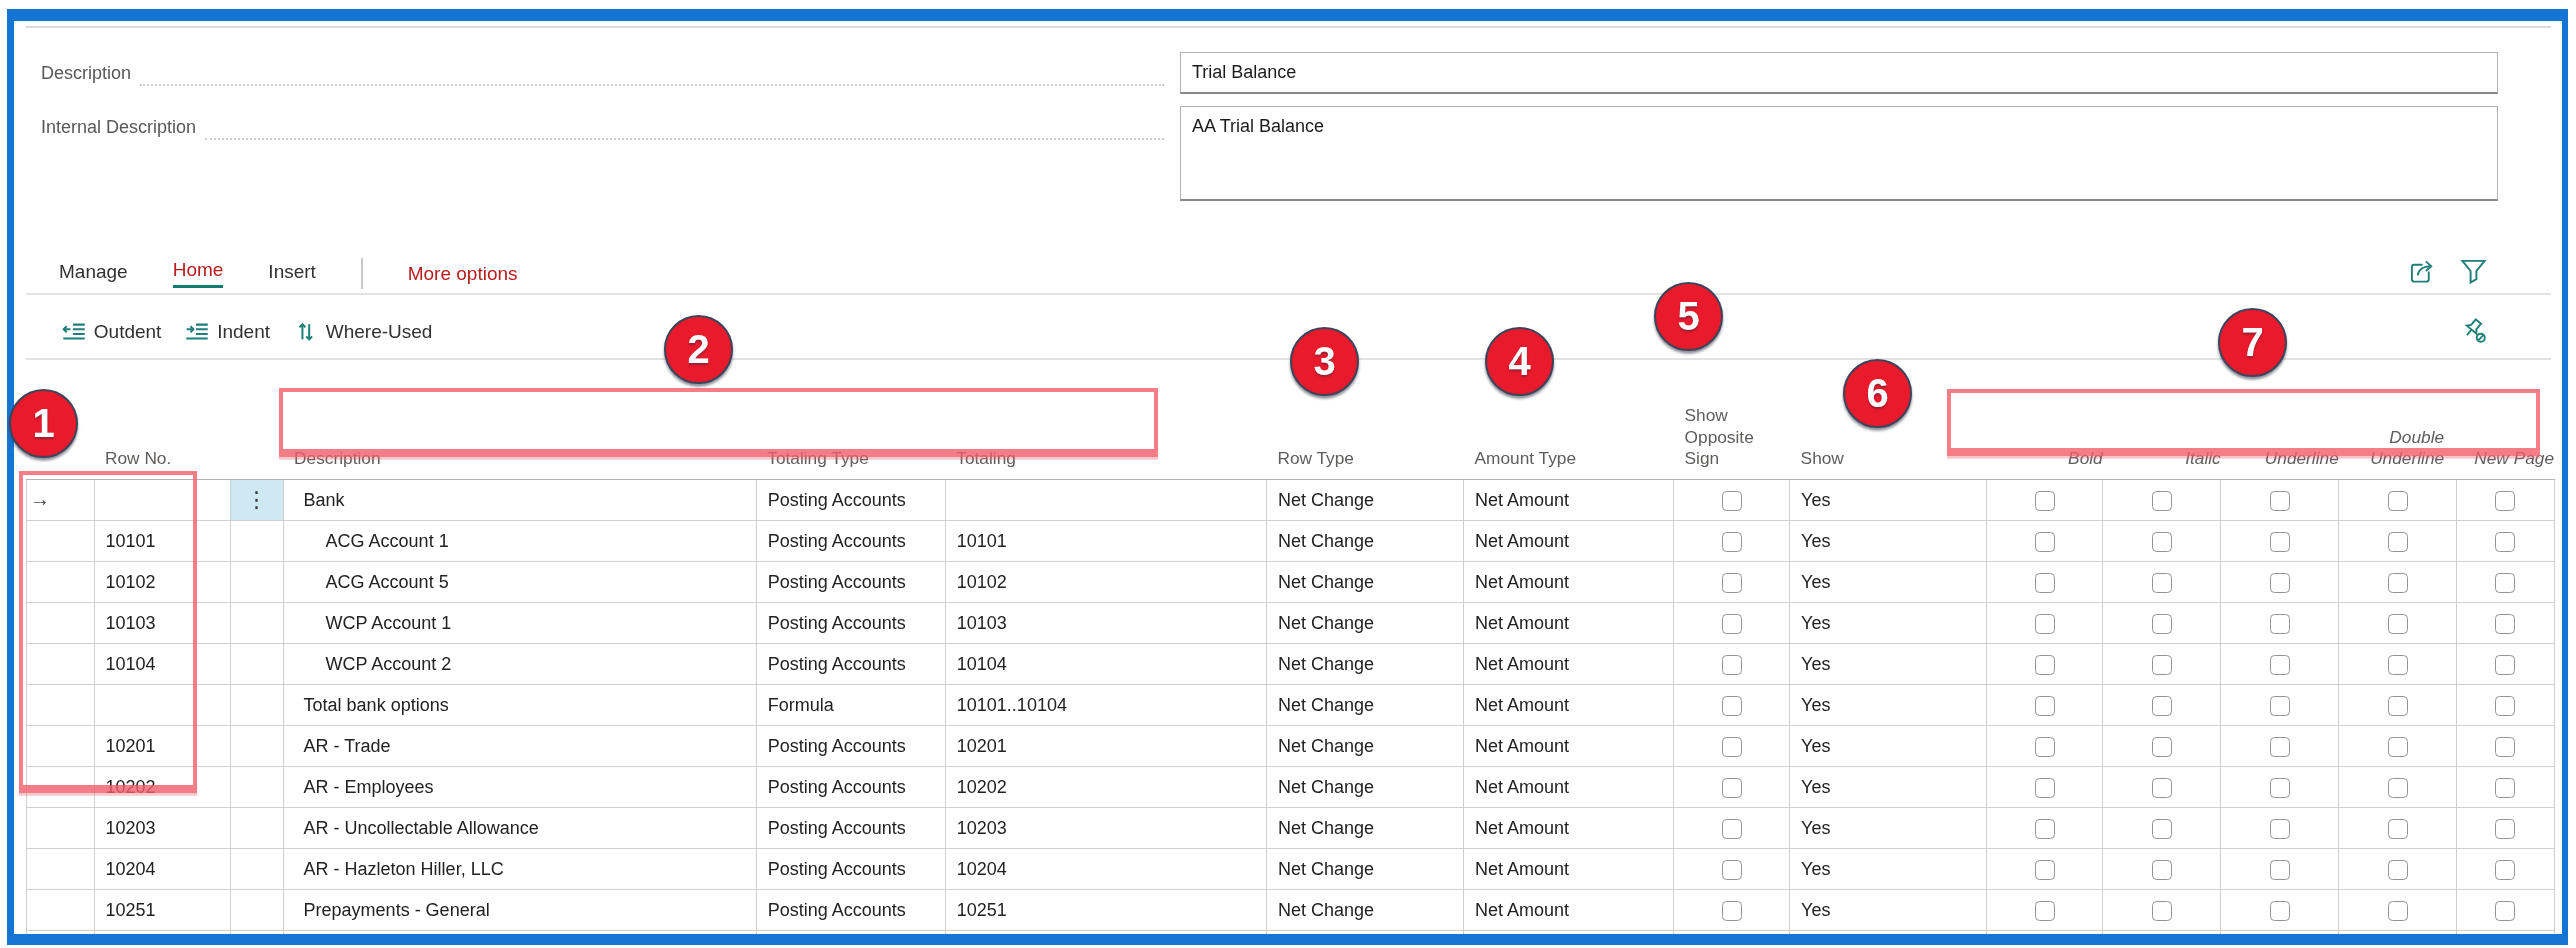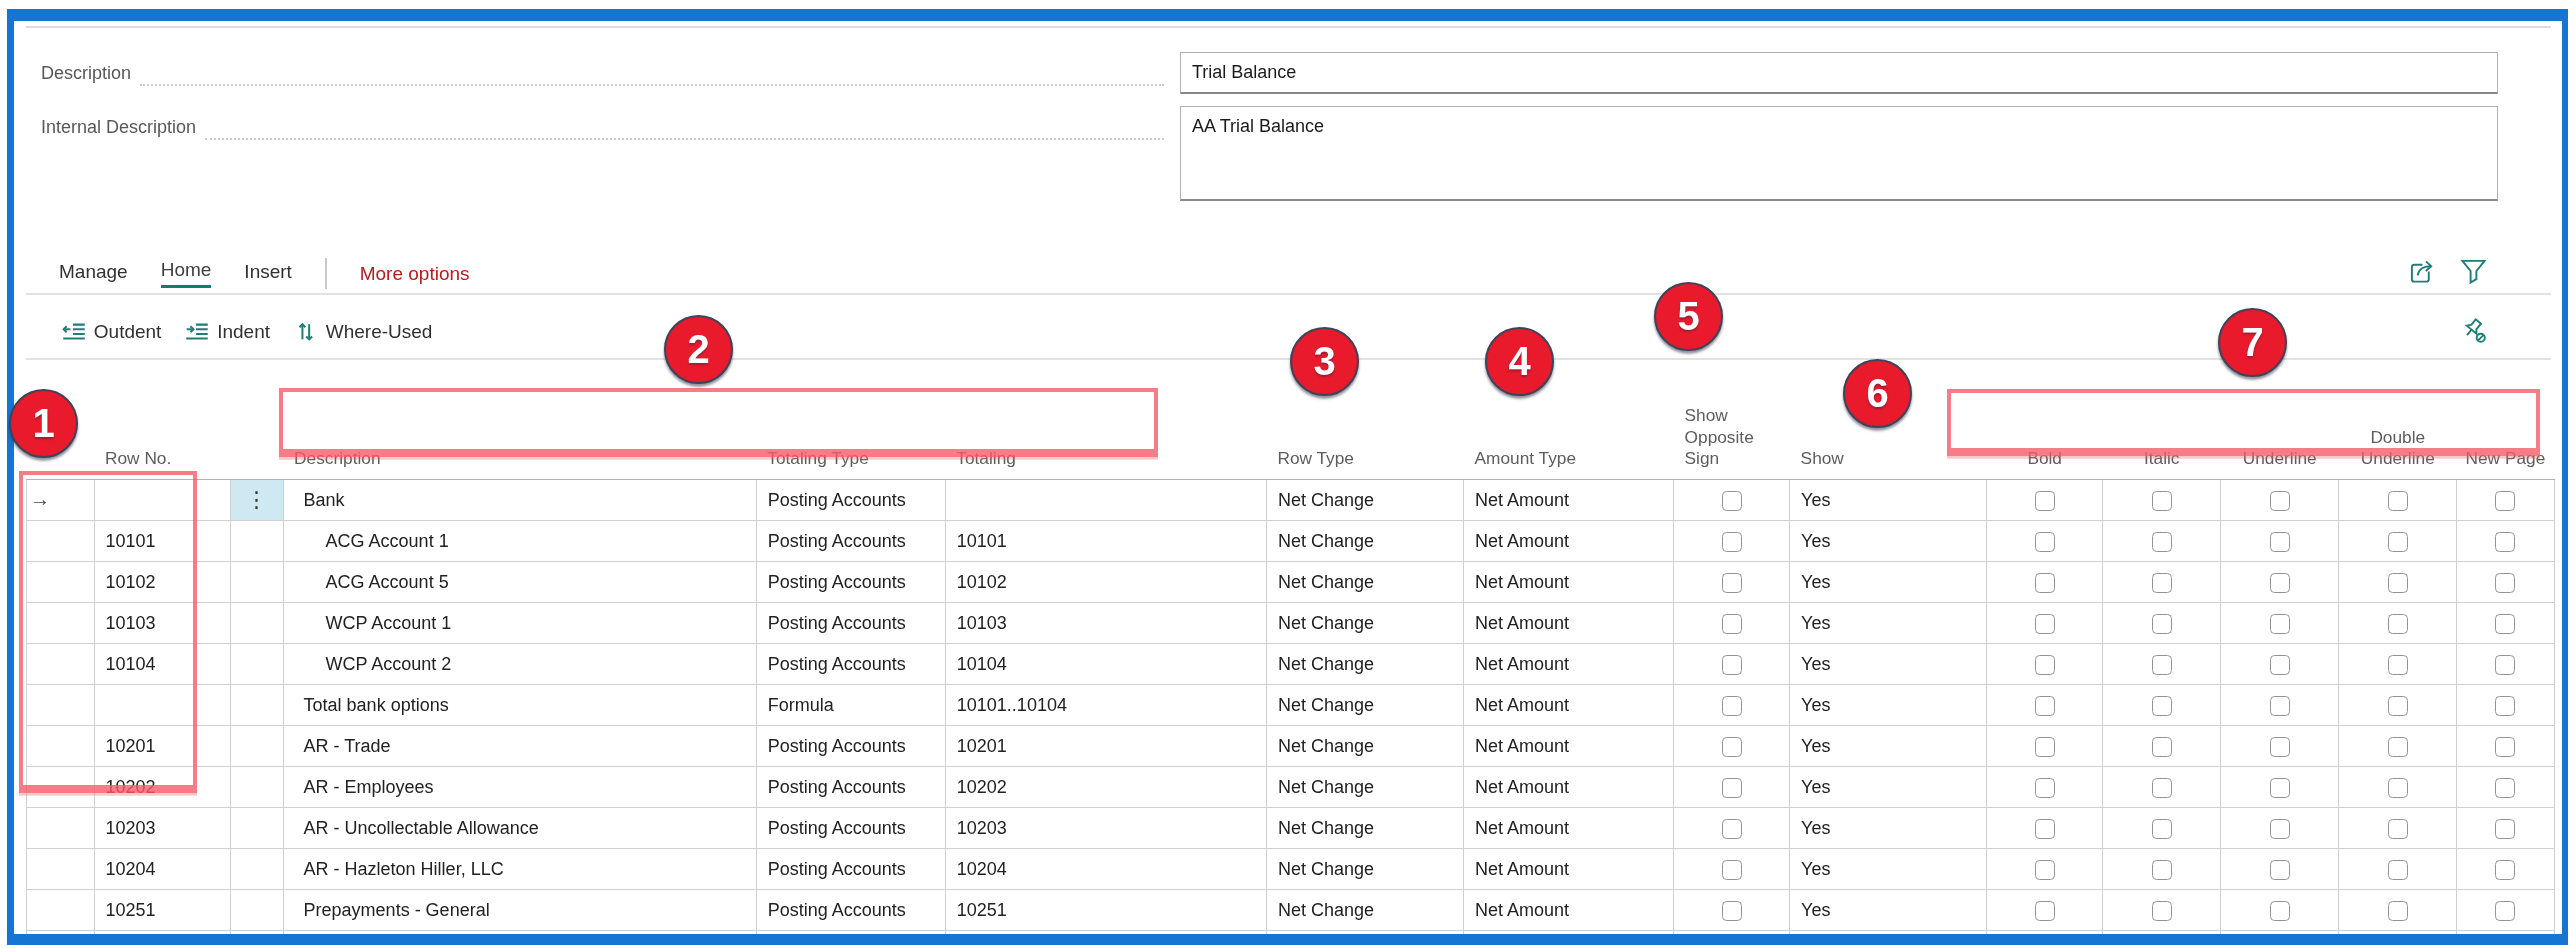--- a/index.html
+++ b/index.html
@@ -15,40 +15,40 @@
 
   
   .field-row{display:flex;align-items:center;height:42px;}
   .field-label{font-size:18px;color:#5a5856;white-space:nowrap;}
   .leader{flex:1;border-bottom:2.7px dotted #cdcbc9;height:55%;margin:0 9px;}
   .bc-input{box-sizing:border-box;border:1.8px solid #b3b1af;border-bottom:2.7px solid #8a8886;
             font-family:inherit;font-size:18px;color:#1b1b1b;padding:0 11px;background:#fff;outline:none;}
   textarea.bc-input{padding:7.3px 11px;resize:none;line-height:1.4;}
 
   
-  .menu{left:59px;top:258px;height:31px;display:flex;align-items:center;gap:33px;font-size:19px;}
+  .menu{left:59px;top:258px;height:31px;display:flex;align-items:center;gap:45px;font-size:19px;}
   .menu-tab{color:#323130;cursor:pointer;position:relative;padding-bottom:3.6px;}
-  .menu-tab.active{color:#404040;border-bottom:3.6px solid #0f7b71;}
+  .menu-tab.active{color:#b91c1c;border-bottom:3.6px solid #0f7b71;}
   .menu-divider{width:1.8px;height:31px;background:#c8c8c8;}
   .more-options{color:#b91c1c;}
 
   .hline{height:1.8px;background:#e2e2e2;}
 
   
   .toolbar{left:62px;top:316px;height:31px;display:flex;align-items:center;gap:24px;}
   .tb-btn{display:flex;align-items:center;gap:8.2px;font-size:19px;color:#323130;cursor:pointer;}
   .icon{display:inline-block;color:#1f7e78;}
   .icon svg{display:block;}
 
   
   .grid-wrap{left:25.5px;top:360px;width:2529px;height:578px;overflow:hidden;}
   table.grid{border-collapse:collapse;table-layout:fixed;width:2529px;}
   .grid th{height:110px;vertical-align:bottom;padding:0 0 9px 11px;text-align:left;
            font-weight:400;font-size:17.3px;color:#5f5d5b;border-bottom:1.8px solid #b3b3b3;line-height:1.25;}
-  .grid th.h-center{text-align:center;padding-left:0;}
+  .grid th.h-center{text-align:right;padding-left:0;font-style:italic;}
   .grid td{height:41px;box-sizing:border-box;border-bottom:0.9px solid #d0d0d0;border-right:0.9px solid #cfcfcf;
            font-size:18px;color:#222;padding:0 0 0 11px;white-space:nowrap;overflow:hidden;background:#fff;}
   .grid td:first-child{border-left:0.9px solid #cfcfcf;}
   .grid td.c-desc{padding-left:20px;}
   .grid td.c-desc.indent{padding-left:42px;}
   .grid td.c-check{padding:0;text-align:center;}
   .cb{display:inline-block;width:18px;height:18px;border:1.8px solid #949494;border-radius:4.5px;background:#fff;vertical-align:middle;}
   .rec-arrow{display:none;font-size:20px;color:#444;line-height:1;}
   tr.selected .rec-arrow{display:inline;}
   td.c-sel{padding-left:3.6px;}

